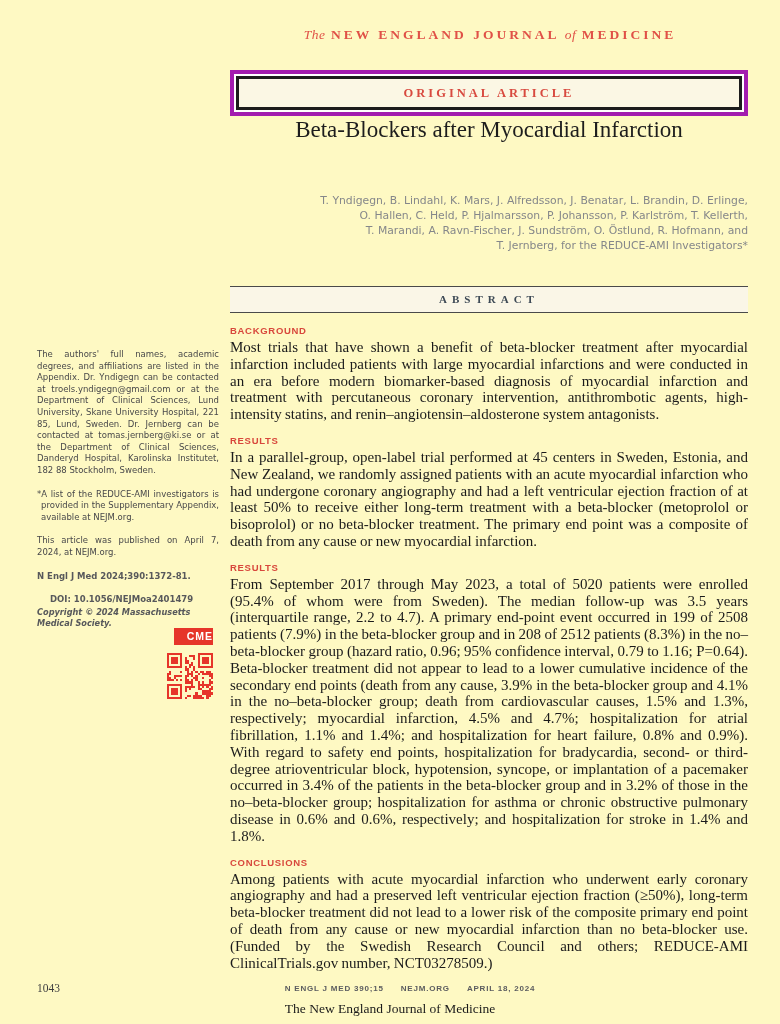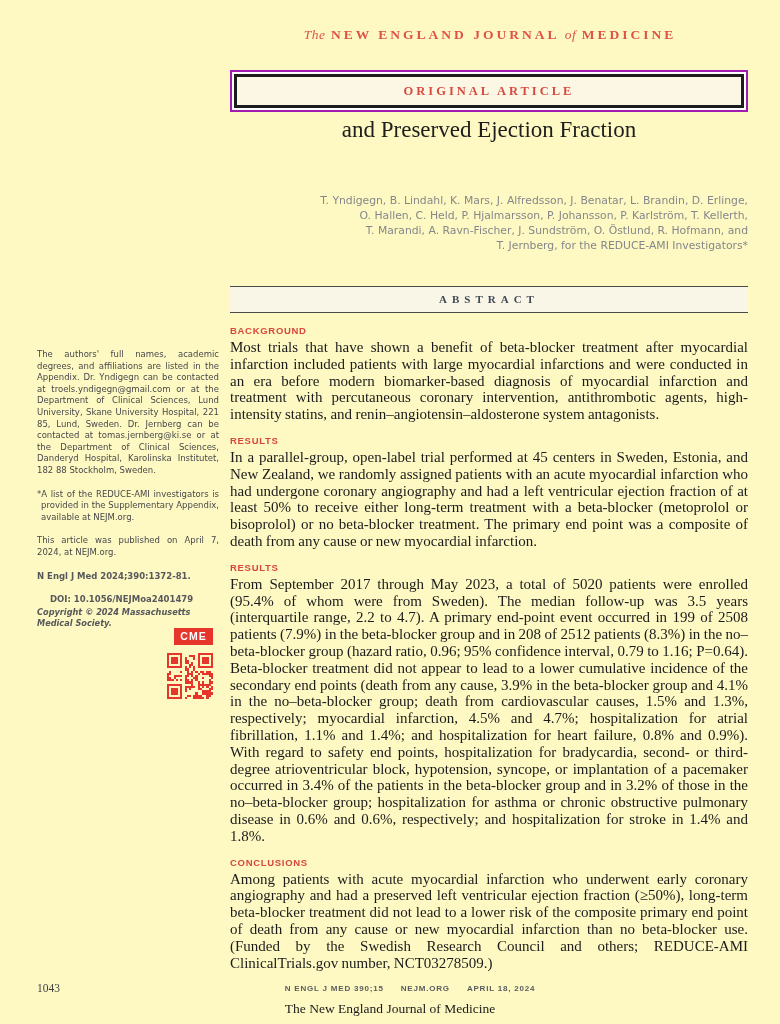--- a/index.html
+++ b/index.html
@@ -7,21 +7,21 @@
         font-family:"Liberation Serif",serif;overflow:hidden;text-decoration:underline;}
 
   
   .masthead{position:absolute;left:230px;width:518px;top:27px;text-align:center;
             color:#E05147;font-size:13.5px;white-space:nowrap;}
   .masthead .it{font-style:italic;letter-spacing:0.5px;margin:0 2px;}
   .masthead .caps{font-weight:bold;letter-spacing:3px;}
 
   
   .oa-box{position:absolute;left:230px;width:518px;top:70px;
-          border:2px solid #a21caf;padding:2px;box-sizing:border-box;background:#fff;}
+          border:4px solid #a21caf;padding:2px;box-sizing:border-box;background:#fff;}
   .oa-box-inner{border:3px solid #1c1c1c;background:#FBF7E4;height:28px;line-height:28px;
           text-align:center;font-weight:bold;font-size:12.5px;letter-spacing:3px;color:#D84A3F;}
 
   
   .title{position:absolute;left:230px;width:518px;top:116px;text-align:center;
          font-size:23px;line-height:27px;color:#1d1d1d;}
   .authors{position:absolute;left:230px;width:518px;top:193px;text-align:right;
          font-family:"DejaVu Sans",sans-serif;font-size:10.8px;line-height:15px;color:#85878A;}
 
   
@@ -43,21 +43,21 @@
   .hang{text-indent:-4px;padding-left:4px;}
   .cite{margin-top:11px !important;font-weight:bold;color:#57585B;line-height:12.5px;
         text-align:left;}
   .copyright{font-style:italic;font-weight:bold;color:#57585B;font-size:8.2px;
         margin-top:1px !important;text-align:left;}
 
   
   .cme-block{position:absolute;left:167px;top:628px;width:46px;}
   .cme-badge{width:39px;height:17px;margin-left:auto;background:#E6352A;color:#fff;
         font-family:"Liberation Sans",sans-serif;font-weight:bold;font-size:10.5px;
-        letter-spacing:1px;text-align:center;line-height:17px;cursor:pointer;}
+        letter-spacing:1px;text-align:right;line-height:17px;cursor:pointer;}
   .qr{display:block;margin-top:8px;margin-left:auto;width:46px;height:46px;}
 
   
   .page-num{position:absolute;left:37px;top:982px;font-size:11.5px;color:#3C3C3E;}
   .footer-center{position:absolute;left:80px;width:660px;top:984px;text-align:center;
         font-family:"Liberation Sans",sans-serif;font-weight:bold;font-size:8px;
         letter-spacing:0.8px;color:#5B5C5F;}
   .footer-center span{margin:7px 7px;text-align:center;}
   .footer-bottom{position:absolute;left:0;right:0;top:1001px;text-align:center;
         font-size:13.5px;color:#1a1a1a;}
@@ -72,21 +72,21 @@
     <span class="caps">NEW ENGLAND JOURNAL</span>
     <span class="it">of</span>
     <span class="caps">MEDICINE</span>
   </div>
 
   <div class="oa-box">
     <div class="oa-box-inner">ORIGINAL ARTICLE</div>
   </div>
 
   <div class="title">
-    <div>and Preserved Ejection Fraction</div>
+    <div>Beta-Blockers after Myocardial Infarction</div>
   </div>
 
   <div class="authors">
     <div>T. Yndigegn, B. Lindahl, K. Mars, J. Alfredsson, J. Benatar, L. Brandin, D. Erlinge,</div>
     <div>O. Hallen, C. Held, P. Hjalmarsson, P. Johansson, P. Karlström, T. Kellerth,</div>
     <div>T. Marandi, A. Ravn-Fischer, J. Sundström, O. Östlund, R. Hofmann, and</div>
     <div>T. Jernberg, for the REDUCE-AMI Investigators*</div>
   </div>
 
   <div class="abstract">

